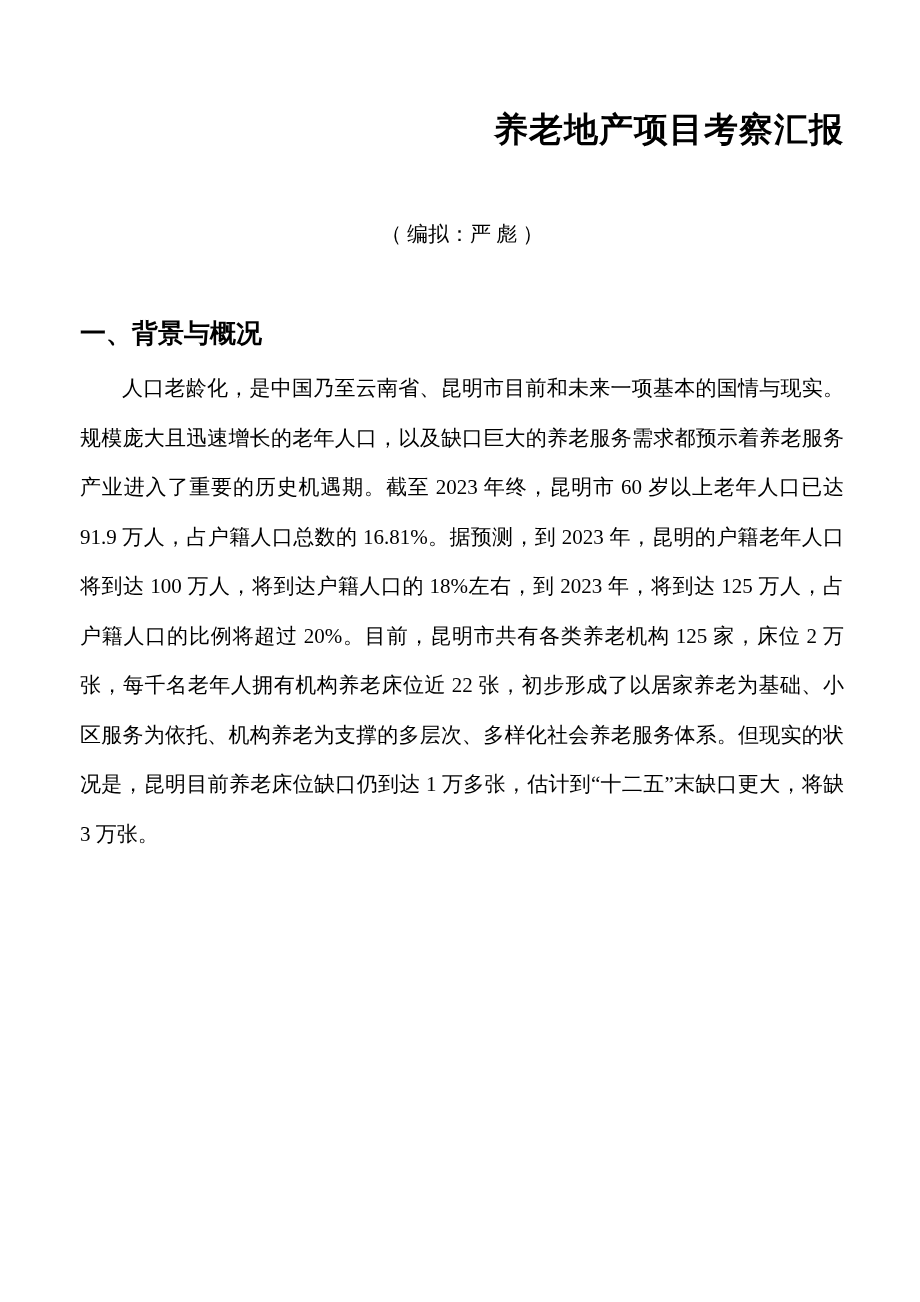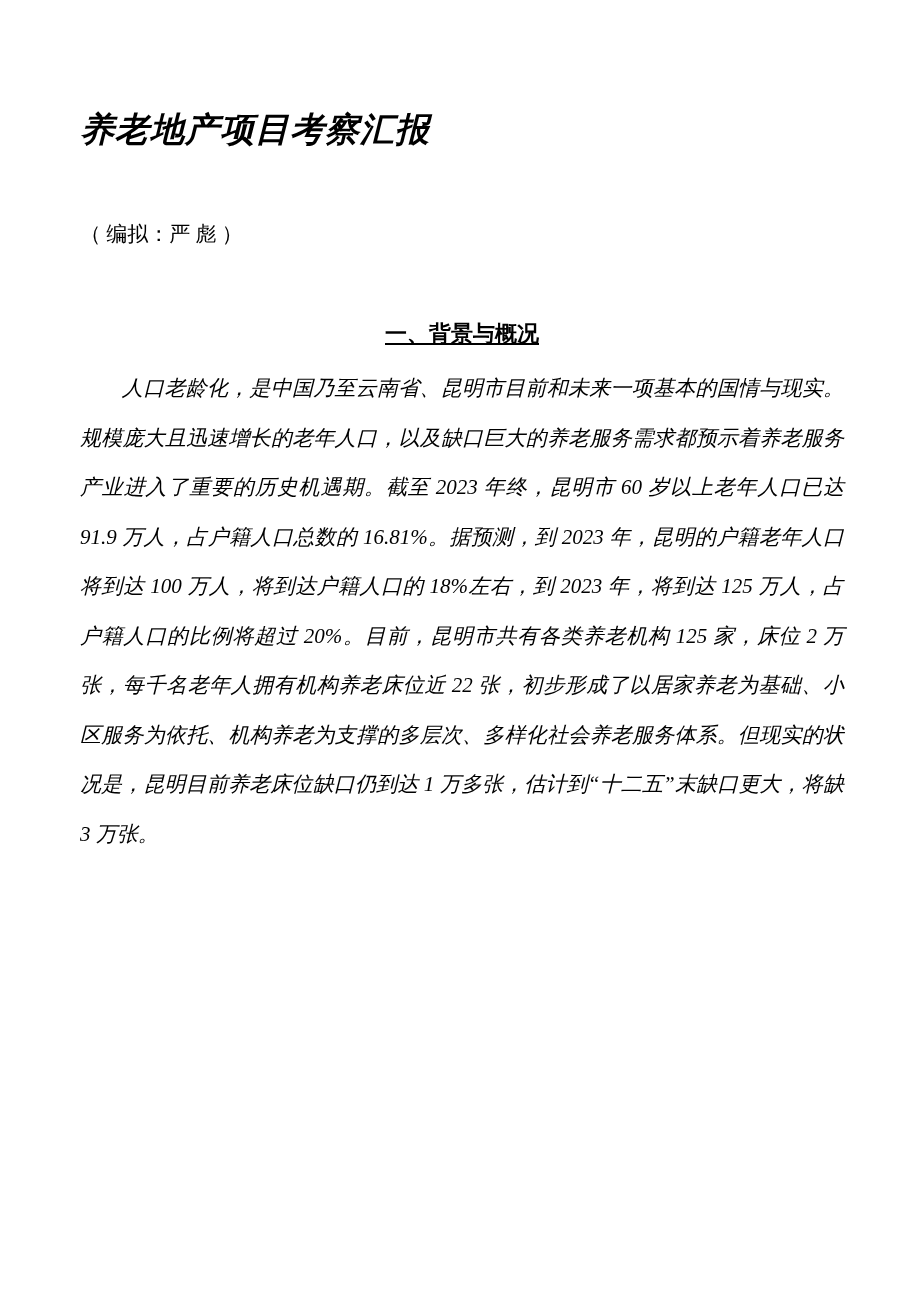--- a/index.html
+++ b/index.html
@@ -19,45 +19,43 @@
     padding: 0 76px 0 80px;
     background: #ffffff;
     color: #000000;
   }
   .doc-title {
     margin-top: 102px;
     font-family: "Liberation Serif", "DejaVu Serif", serif;
     font-size: 34px;
     line-height: 56px;
     font-weight: 600;
-    text-align: left;
+    text-align: right;
     letter-spacing: 1px;
     white-space: pre;
-    font-style: italic;
   }
   .doc-byline {
     margin-top: 52px;
     font-family: "Liberation Serif", "DejaVu Serif", serif;
     font-size: 21px;
     line-height: 49px;
+    text-align: center;
     white-space: pre;
   }
   .section-heading {
     margin-top: 50px;
     font-family: "Liberation Sans", "DejaVu Sans", sans-serif;
-    font-size: 22px;
+    font-size: 26px;
     line-height: 49px;
     font-weight: bold;
-    text-align: center;
+    text-align: left;
     white-space: pre;
-    text-decoration: underline;
   }
   .body-text {
     margin-top: 6px;
-    font-style: italic;
   }
   .para {
     margin: 0;
     font-family: "Liberation Serif", "DejaVu Serif", serif;
     font-size: 21px;
     line-height: 49.5px;
     text-align: justify;
     text-indent: 2em;
     word-break: normal;
     line-break: strict;

